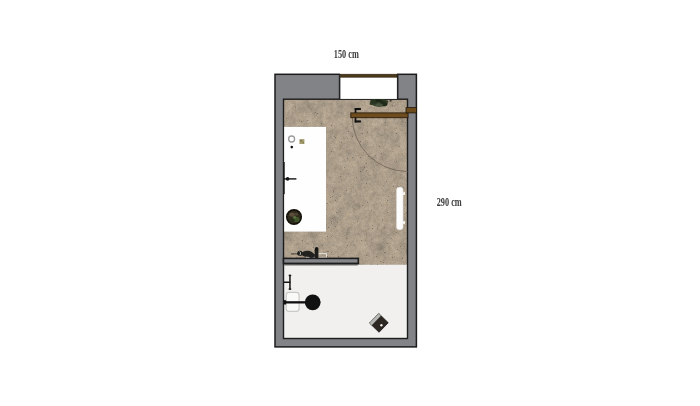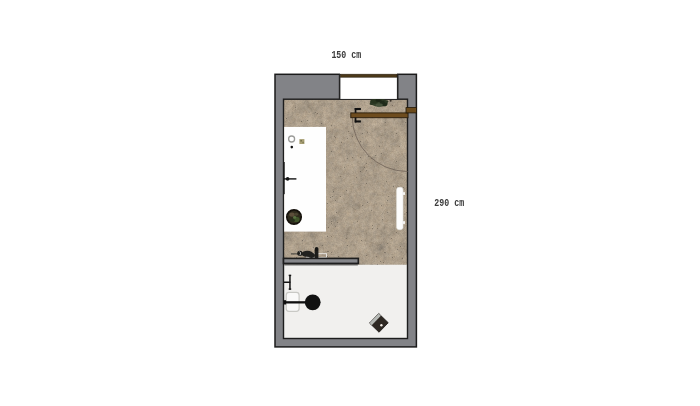--- a/index.html
+++ b/index.html
@@ -1,17 +1,17 @@
 <!DOCTYPE html>
 <html><head>
 <meta charset="utf-8">
 <style>
   html,body{margin:0;padding:0;background:#ffffff;}
   #stage{position:relative;width:700px;height:406px;background:#ffffff;overflow:hidden;
-         font-family:Liberation Mono, monospace;}
+         font-family:Liberation Serif, serif;}
   svg{position:absolute;left:0;top:0;}
 </style>
 </head>
 <body>
 <div id="stage">
 <svg width="700" height="406" viewBox="0 0 700 406">
   <defs>
     <clipPath id="roomclip">
           <rect x="283.5" y="99.2" width="124" height="239.3"></rect>
         </clipPath>

